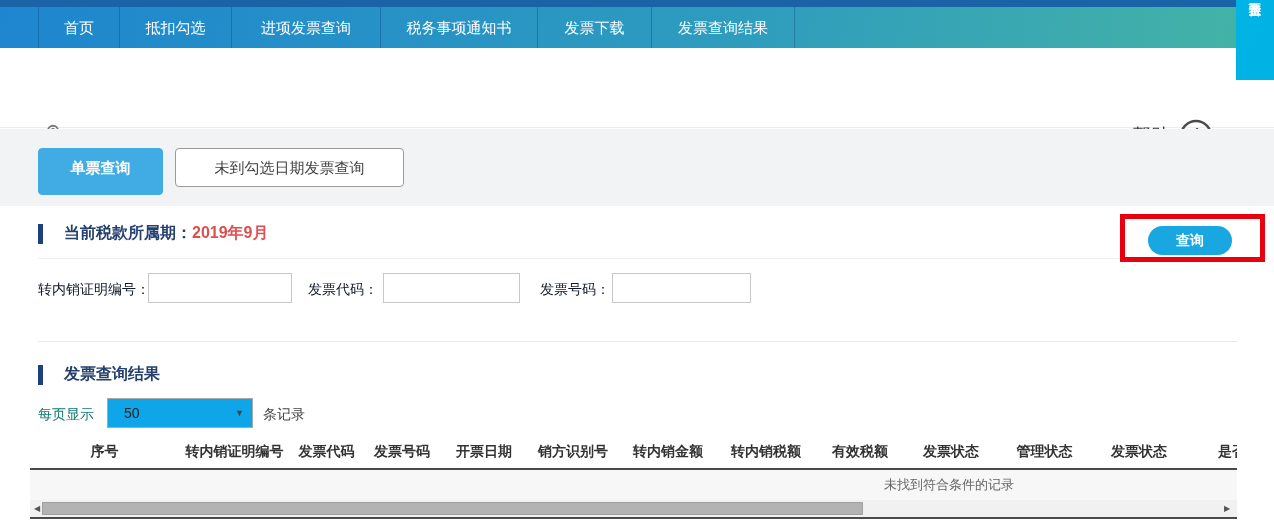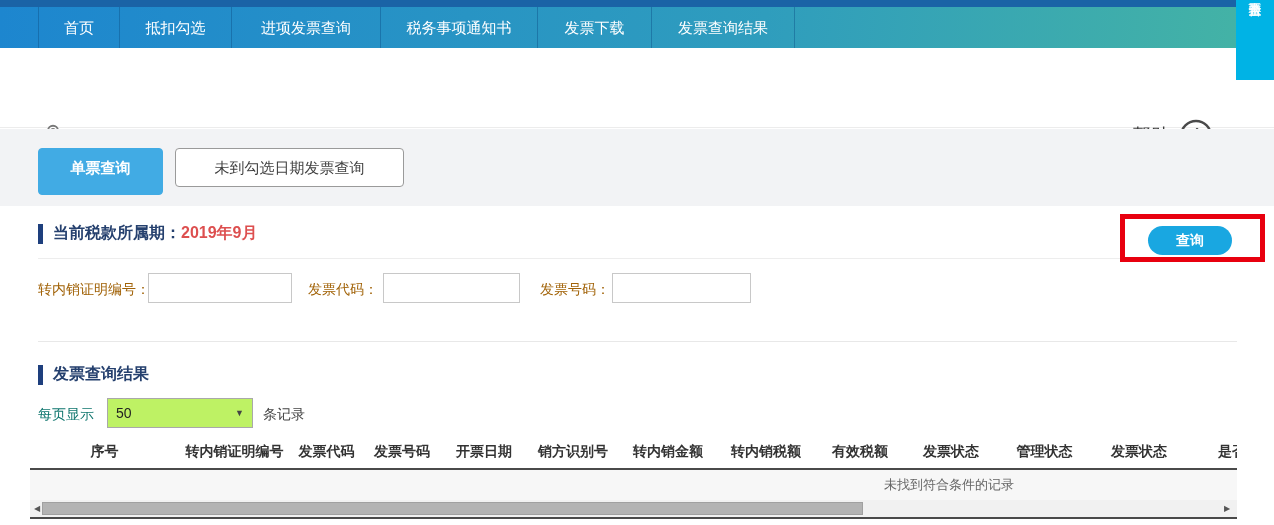--- a/index.html
+++ b/index.html
@@ -53,48 +53,48 @@
   }
   .tab-btn {
     position:absolute; left:175px; top:148px; width:229px; height:39px; background:#fff;
     border:1px solid #9a9a9a; border-radius:4px; color:#3f3f3f; font-size:15px;
     text-align:center; line-height:37px; cursor:pointer;
   }
   
   .card { position:absolute; left:0; top:206px; width:1274px; height:319px; background:#fff; }
   .sec-title { position:absolute; display:flex; align-items:center; }
   .sec-bar { width:5px; height:20px; background:#1e3f7d; margin-right:10px; }
-  .sec-text { font-size:16px; font-weight:bold; color:#25406e; }
+  .sec-text { font-size:16px; font-weight:bold; color:#25406e;margin-left:11px; }
   .sec-period { left:38px; top:223px; }
   .period-value { color:#dd4f4f; font-size:16px; font-weight:bold; }
   .query-btn {
     position:absolute; left:1148px; top:226px; width:84px; height:29px; border-radius:15px;
     background:#19a7e1; color:#fff; font-size:14px; font-weight:bold; text-align:center;
     line-height:29px; cursor:pointer; z-index:5;font-family:Liberation Serif, serif;
   }
   .red-box {
     position:absolute; left:1120px; top:214px; width:145px; height:48px;
     border:5px solid #e8000f; z-index:10; pointer-events:none;
   }
   .divider1 { position:absolute; left:38px; top:258px; width:1199px; height:1px; background:#ededed; }
   .divider2 { position:absolute; left:38px; top:341px; width:1199px; height:1px; background:#e8e8e8; }
-  .form-label { position:absolute; top:281px; font-size:14px; color:#a16207; }
+  .form-label { position:absolute; top:281px; font-size:14px; color:#0f172a; }
   .form-input {
     position:absolute; top:273px; height:30px; border:1px solid #c8c8c8; background:#fff;
     font-size:14px; padding:0 6px; outline:none;
   }
   .lbl1{left:38px}  .inp1{left:148px; width:144px}
   .lbl2{left:308px} .inp2{left:383px; width:137px}
   .lbl3{left:540px} .inp3{left:612px; width:139px}
   .sec-results { left:38px; top:364px; }
   
   .pp-label { position:absolute; left:38px; top:406px; font-size:14px; color:#0f766e; }
   .pp-select {
-    position:absolute; left:107px; top:398px; width:146px; height:30px; background:#bef264;
-    border:1px solid #a9a9a9; font-size:14px; color:#222; line-height:28px; padding-left:8px;
+    position:absolute; left:107px; top:398px; width:146px; height:30px; background:#0ea5e9;
+    border:1px solid #a9a9a9; font-size:14px; color:#222; line-height:28px; padding-left:16px;
     cursor:pointer;
   }
   .pp-caret { position:absolute; right:8px; top:0; font-size:9px; color:#444; line-height:28px; }
   .pp-suffix { position:absolute; left:263px; top:406px; font-size:14px; color:#444; }
   
   .tbl { position:absolute; left:30px; top:435px; width:1207px; height:88px; overflow:hidden; }
   .tbl-head { display:flex; height:33px; align-items:center; }
   .tbl-head .th { flex:none; text-align:center; font-size:14px; font-weight:bold; color:#333; }
   .th:nth-child(1){width:149px}.th:nth-child(2){width:111px}.th:nth-child(3){width:73px}
   .th:nth-child(4){width:78px}.th:nth-child(5){width:86px}.th:nth-child(6){width:92px}

